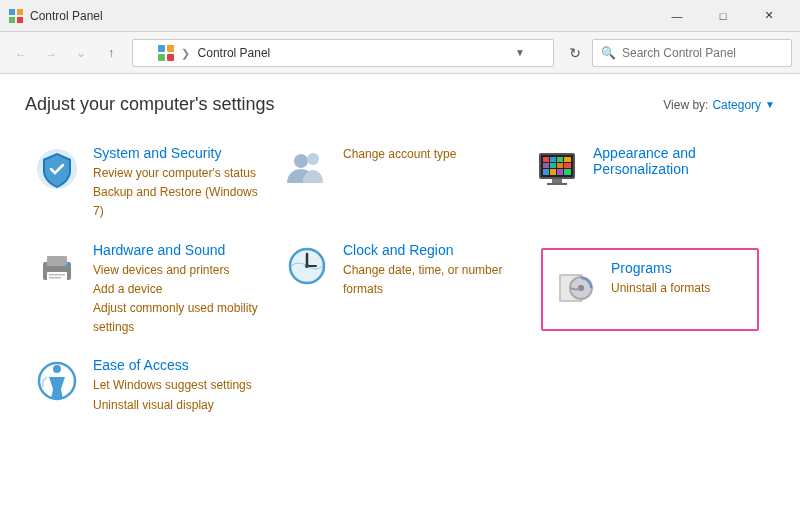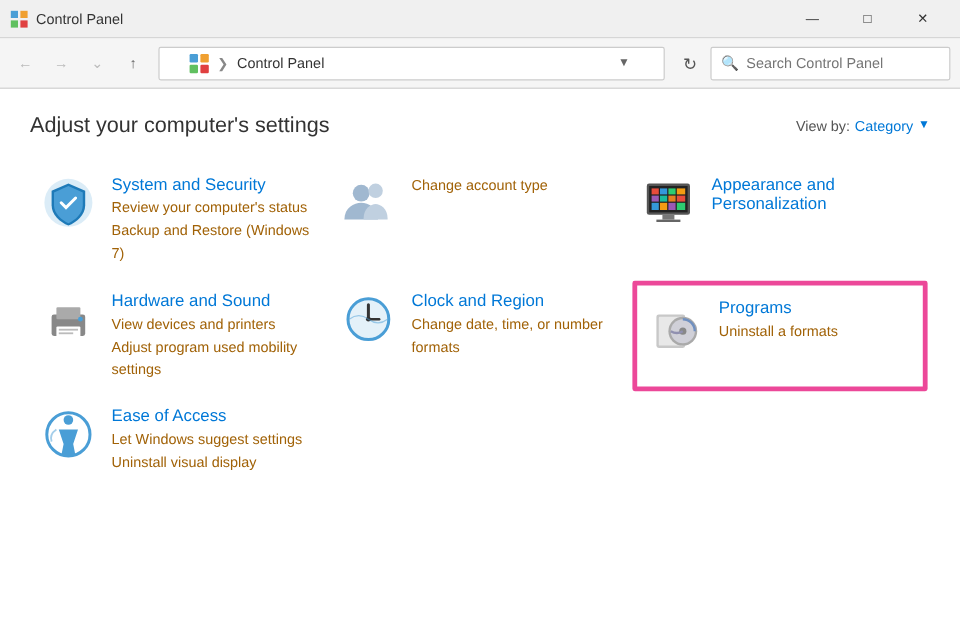--- a/index.html
+++ b/index.html
@@ -181,23 +181,23 @@
       gap: 0;
     }
     .category-item {
       display: flex;
       align-items: flex-start;
       padding: 10px 8px;
       gap: 12px;
       cursor: pointer;
     }
     .category-item.highlighted {
-      border: 4px solid #ec4899;
+      border: 2px solid #ec4899;
       border-radius: 2px;
-      margin: 2px;
+      margin: 16px;
       justify-content: center;
     }
     .category-icon {
       width: 48px;
       height: 48px;
       flex-shrink: 0;
       display: flex;
       align-items: center;
       justify-content: center;
     }
@@ -362,21 +362,22 @@
           <rect x="14" y="14" width="20" height="10" rx="1" fill="#aaa"></rect>
           <rect x="14" y="30" width="20" height="10" rx="1" fill="#fff"></rect>
           <rect x="16" y="32" width="16" height="1.5" fill="#bbb"></rect>
           <rect x="16" y="35" width="12" height="1.5" fill="#bbb"></rect>
           <circle cx="34" cy="24" r="2" fill="#4a9ed6"></circle>
         </svg>
       </div>
       <div class="category-text">
         <div class="category-title">Hardware and Sound</div>
         <span class="category-link">View devices and printers</span>
-        <span class="category-link">Adjust program used mobility settings</span>
+        <span class="category-link">Add a device</span>
+        <span class="category-link">Adjust commonly used mobility settings</span>
       </div>
     </div>
 
     <div class="category-item">
       <div class="category-icon">
         <svg width="48" height="48" viewBox="0 0 48 48">
           <circle cx="24" cy="24" r="18" fill="#4a9ed6" opacity="0.15"></circle>
           <circle cx="24" cy="24" r="17" fill="none" stroke="#4a9ed6" stroke-width="2.5"></circle>
           <line x1="24" y1="24" x2="24" y2="12" stroke="#333" stroke-width="2.5" stroke-linecap="round"></line>
           <line x1="24" y1="24" x2="33" y2="24" stroke="#333" stroke-width="2" stroke-linecap="round"></line>

